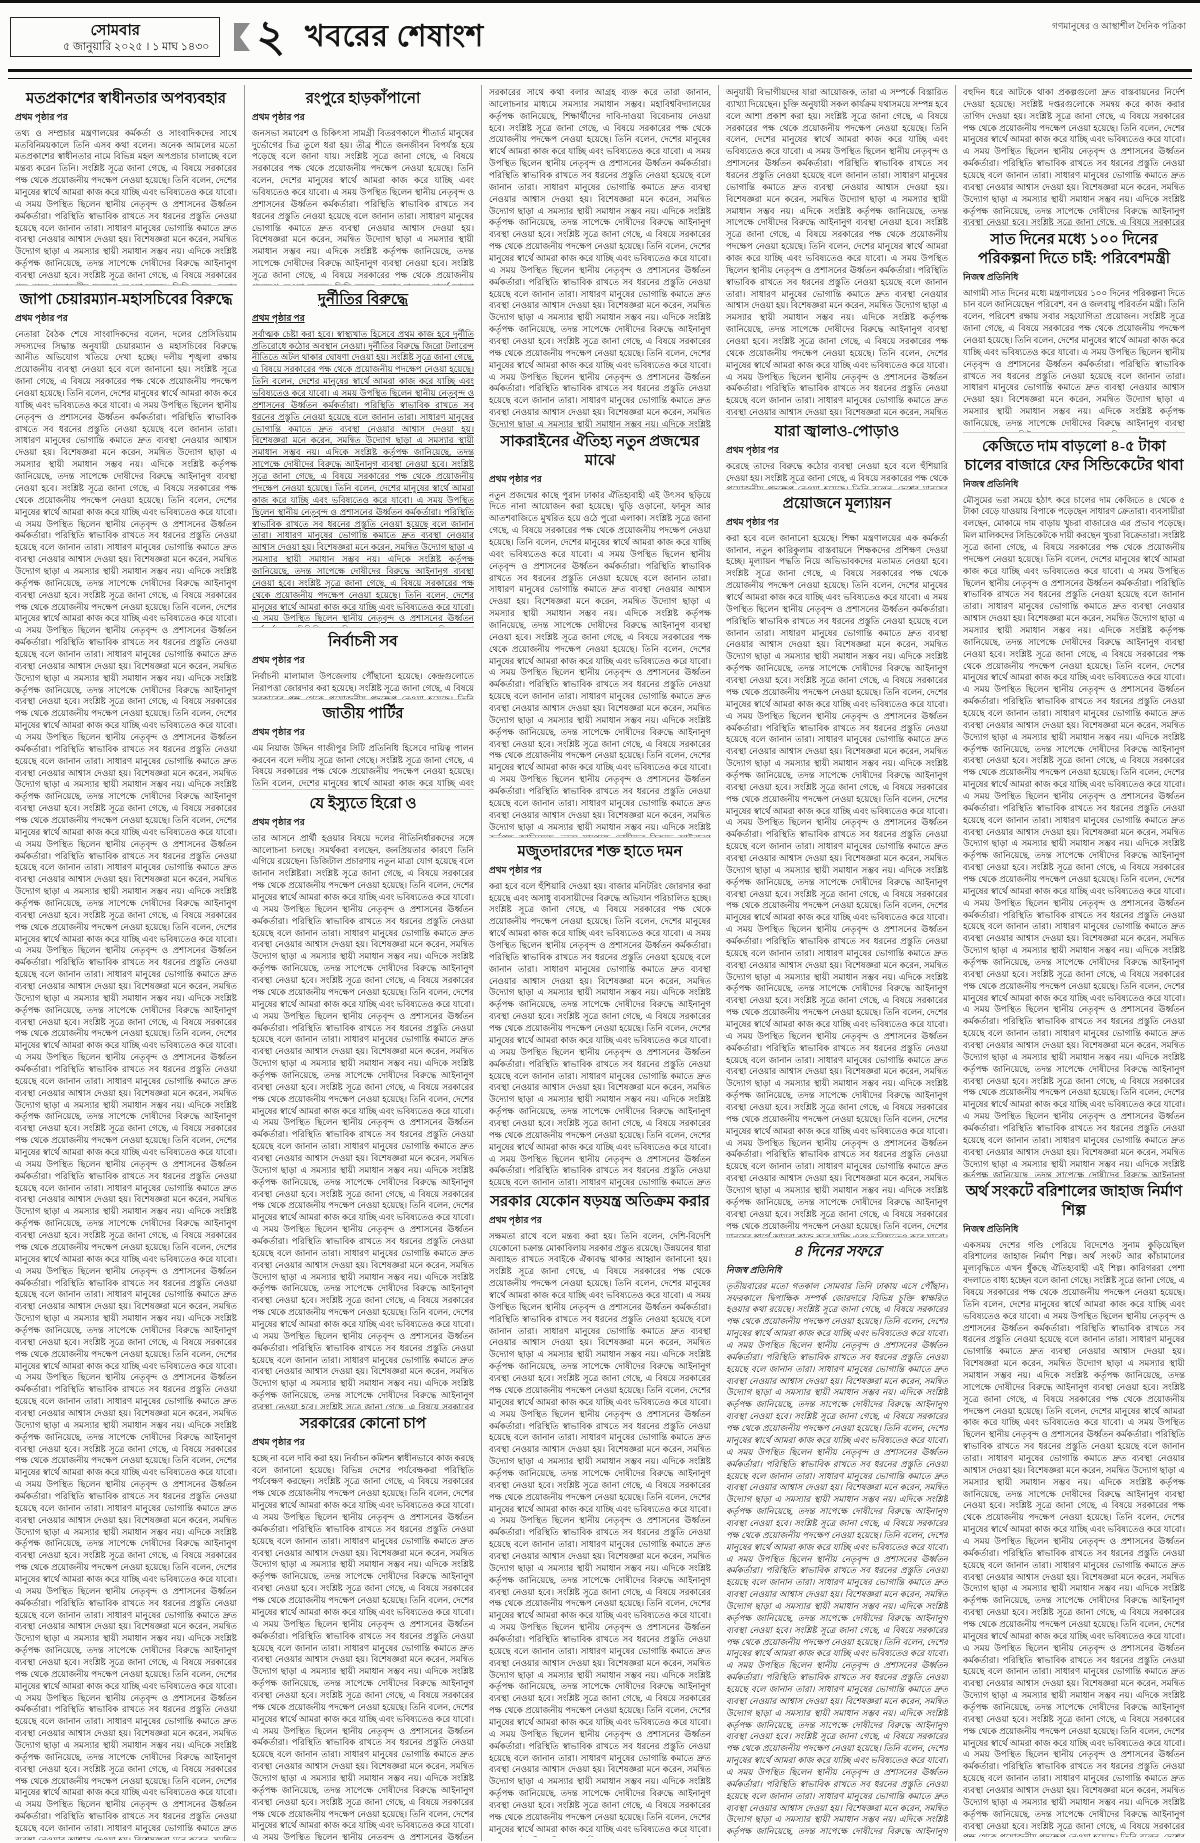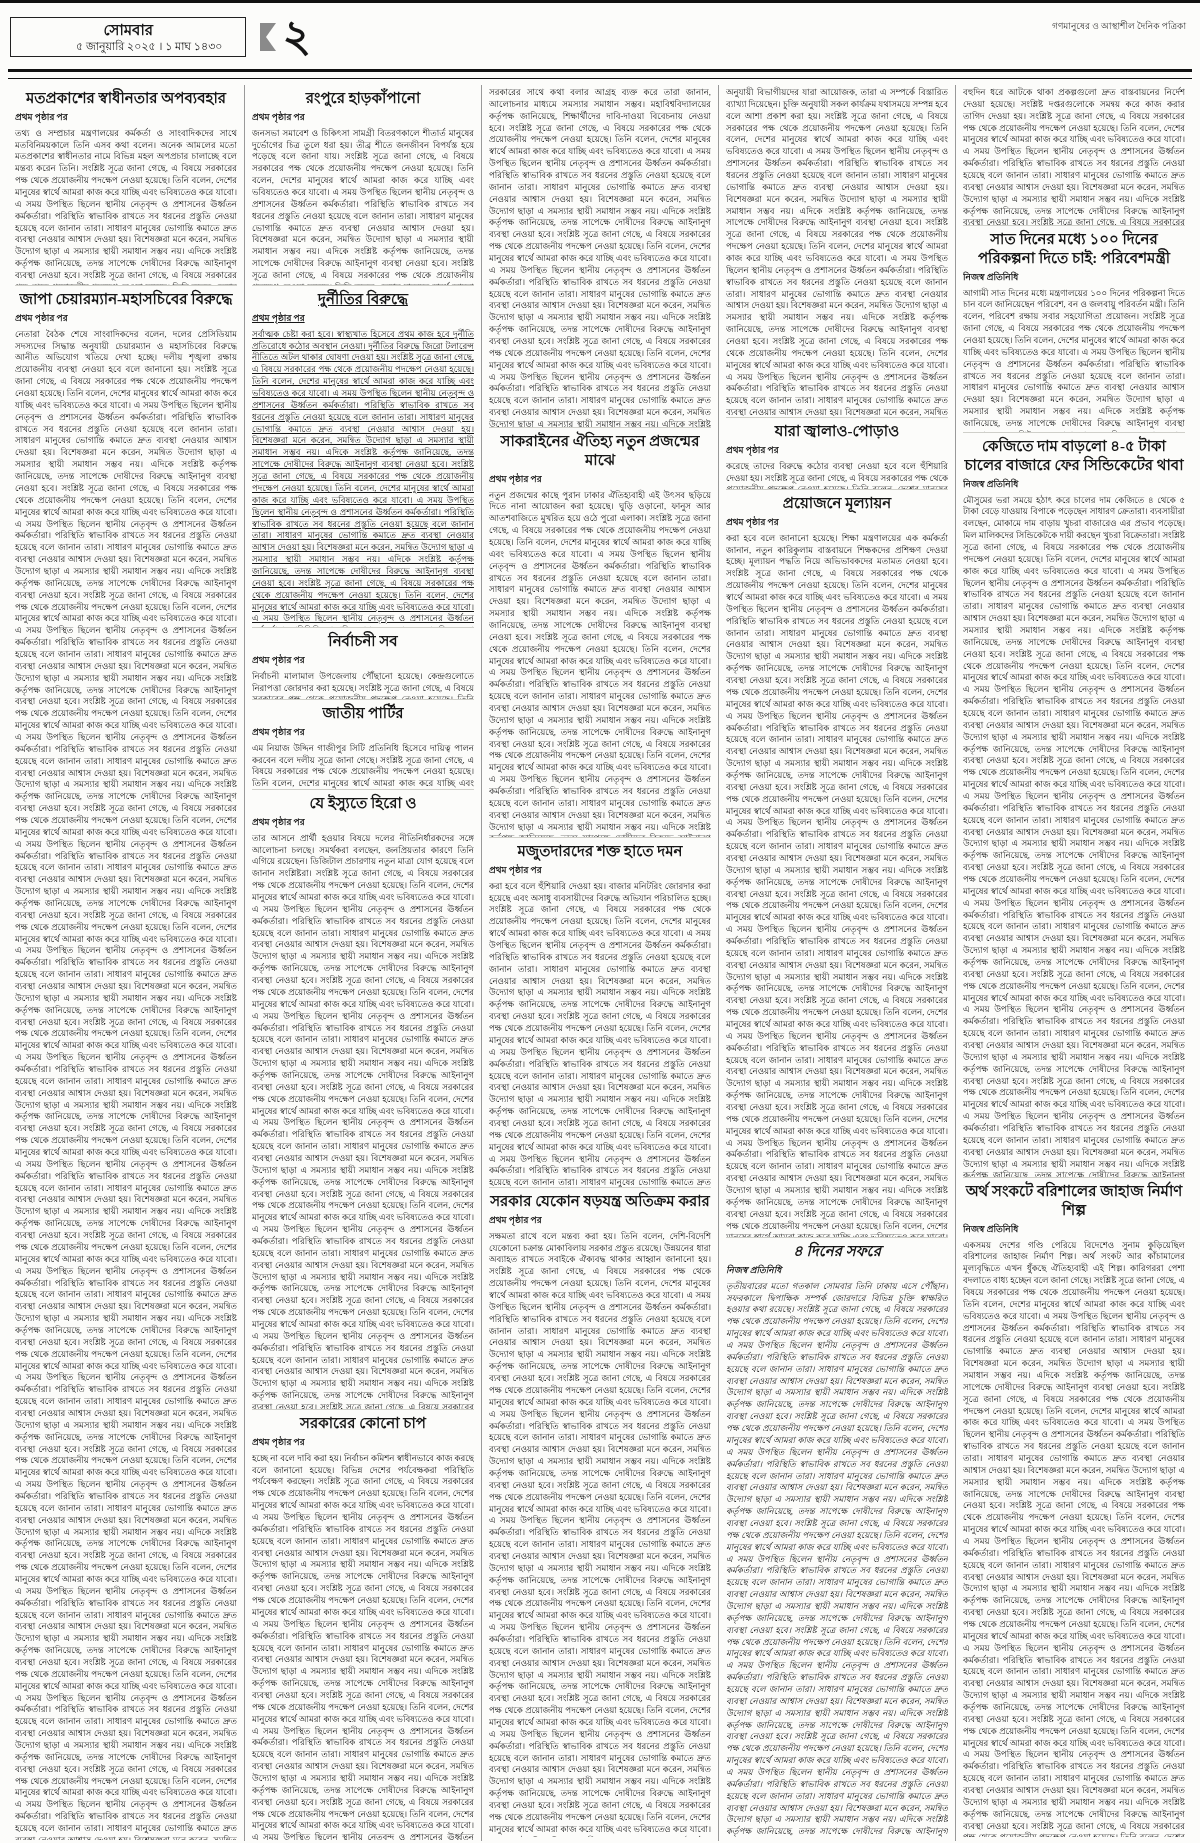--- a/index.html
+++ b/index.html
@@ -17,21 +17,21 @@
   
   .masthead{
     display:flex;align-items:center;
     height:66px;
     padding:4px 10px 2px 10px;
     box-sizing:border-box;
     gap:14px;
   }
   .datebox{
     border:1px solid #222;
-    padding:3px 23px;
+    padding:3px 10px;
     text-align:center;
     line-height:1.25;
     min-width:150px;
   }
   .datebox .day{font-weight:bold;font-size:15px;}
   .datebox .date{font-size:11px;margin-left:42px;}
   .pagebadge{
     display:flex;align-items:center;gap:6px;
   }
   .flag{
@@ -110,20 +110,21 @@
 
   <div class="masthead">
     <div class="datebox">
       <div class="day">সোমবার</div>
       <div class="date">৫ জানুয়ারি ২০২৫ । ১ মাঘ ১৪৩০</div>
     </div>
     <div class="pagebadge">
       <span class="flag"></span>
       <span class="pagenum">২</span>
     </div>
+    <div class="section-title">খবরের শেষাংশ</div>
     <div class="mast-spacer"></div>
     <div class="brand">
       <div class="tagline">গণমানুষের ও আস্থাশীল দৈনিক পত্রিকা</div>
     </div>
   </div>
 
   <div class="rules"></div>
 
   <div class="content">
     <div class="col">

